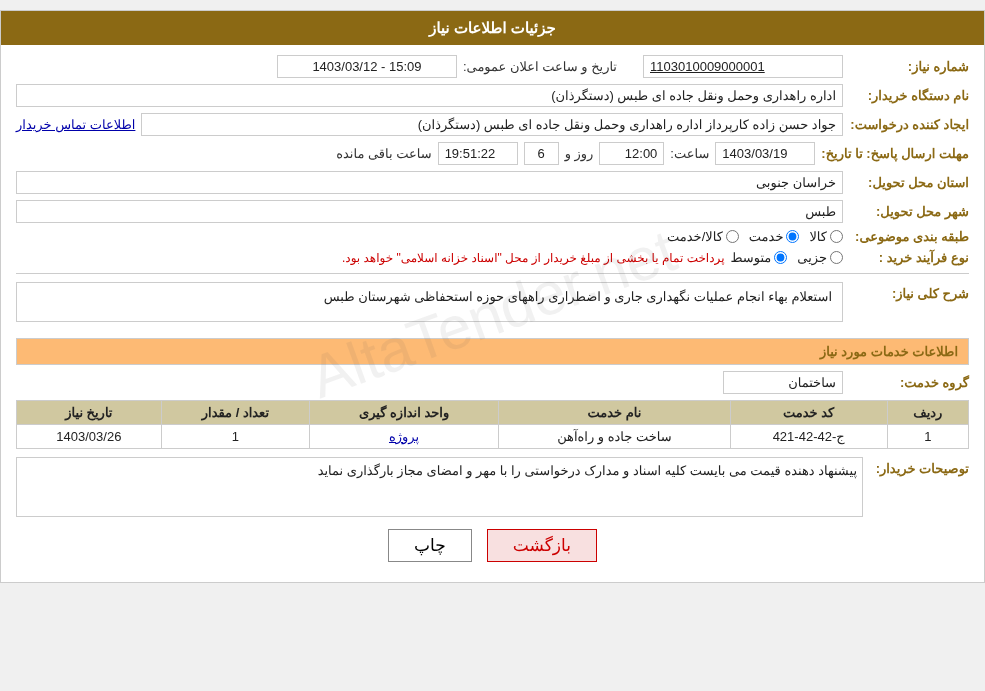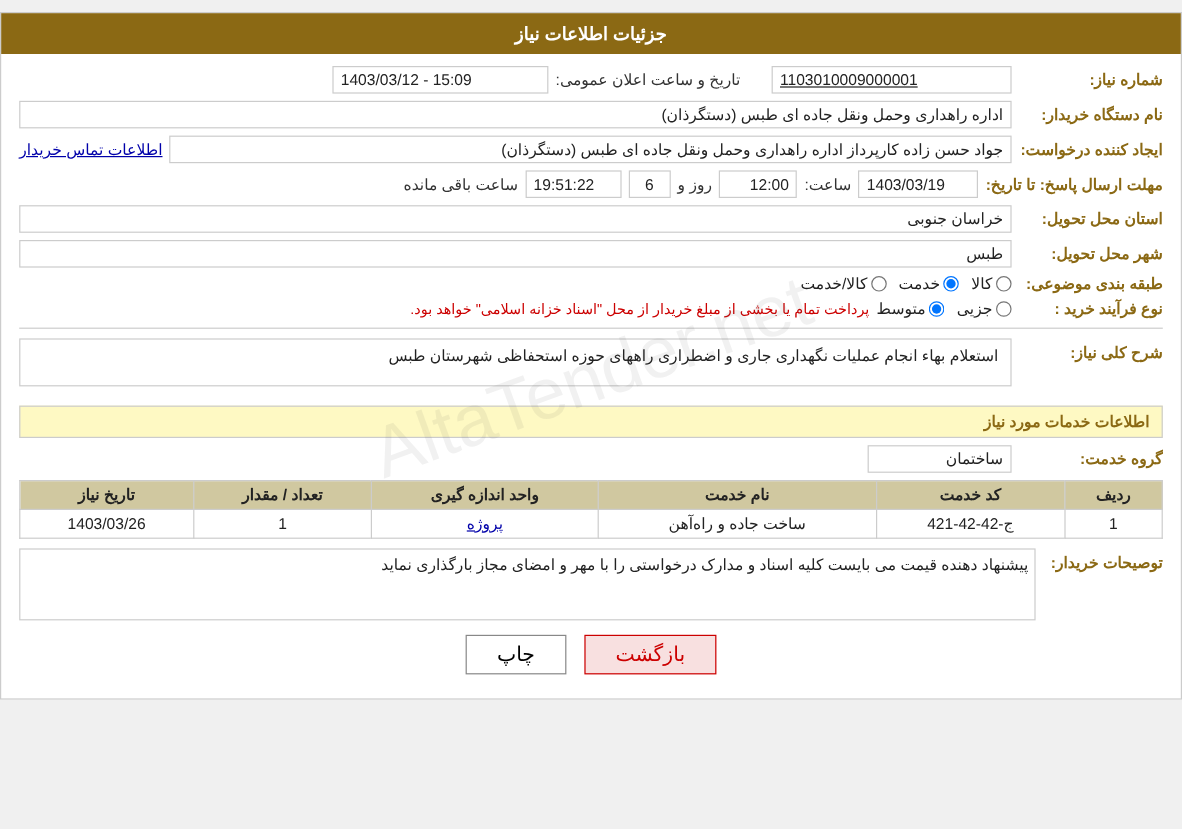--- a/index.html
+++ b/index.html
@@ -44,21 +44,21 @@
       border: 1px solid #ccc;
       background: #fff;
       padding: 3px 6px;
       min-width: 80px;
       min-height: 22px;
     }
     .value-box.wide { flex: 1; }
     .value-box.ltr { direction: ltr; text-align: left; }
     .link-blue { color: #00a; text-decoration: underline; cursor: pointer; }
     .section-header {
-      background: #fef9c3;
+      background: #fdba74;
       border: 1px solid #ccc;
       padding: 5px 10px;
       font-weight: bold;
       color: #8B6914;
       margin: 10px 0 6px 0;
     }
     .radio-row {
       display: flex;
       align-items: center;
       gap: 10px;
@@ -142,21 +142,21 @@
   <div class="page-header">
     <span>جزئیات اطلاعات نیاز</span>
   </div>
   <div class="content watermark-wrapper">
     <div class="watermark">AltaTender.net</div>
 
     <div class="row">
       <span class="label">شماره نیاز:</span>
       <span class="value-box ltr" style="min-width:200px;text-decoration:underline;">1103010009000001</span>
       <span class="small-label" style="margin-right:20px;text-align:right;">تاریخ و ساعت اعلان عمومی:</span>
-      <span class="value-box ltr" style="min-width:180px;">1403/03/12 - 15:09</span>
+      <span class="value-box ltr" style="min-width:180px;text-align:center;">1403/03/12 - 15:09</span>
     </div>
 
     <div class="row">
       <span class="label">نام دستگاه خریدار:</span>
       <span class="value-box wide">اداره راهداری وحمل ونقل جاده ای طبس (دستگرذان)</span>
     </div>
 
     <div class="row">
       <span class="label">ایجاد کننده درخواست:</span>
       <span class="value-box wide">جواد حسن زاده کارپرداز اداره راهداری وحمل ونقل جاده ای طبس (دستگرذان)</span>

